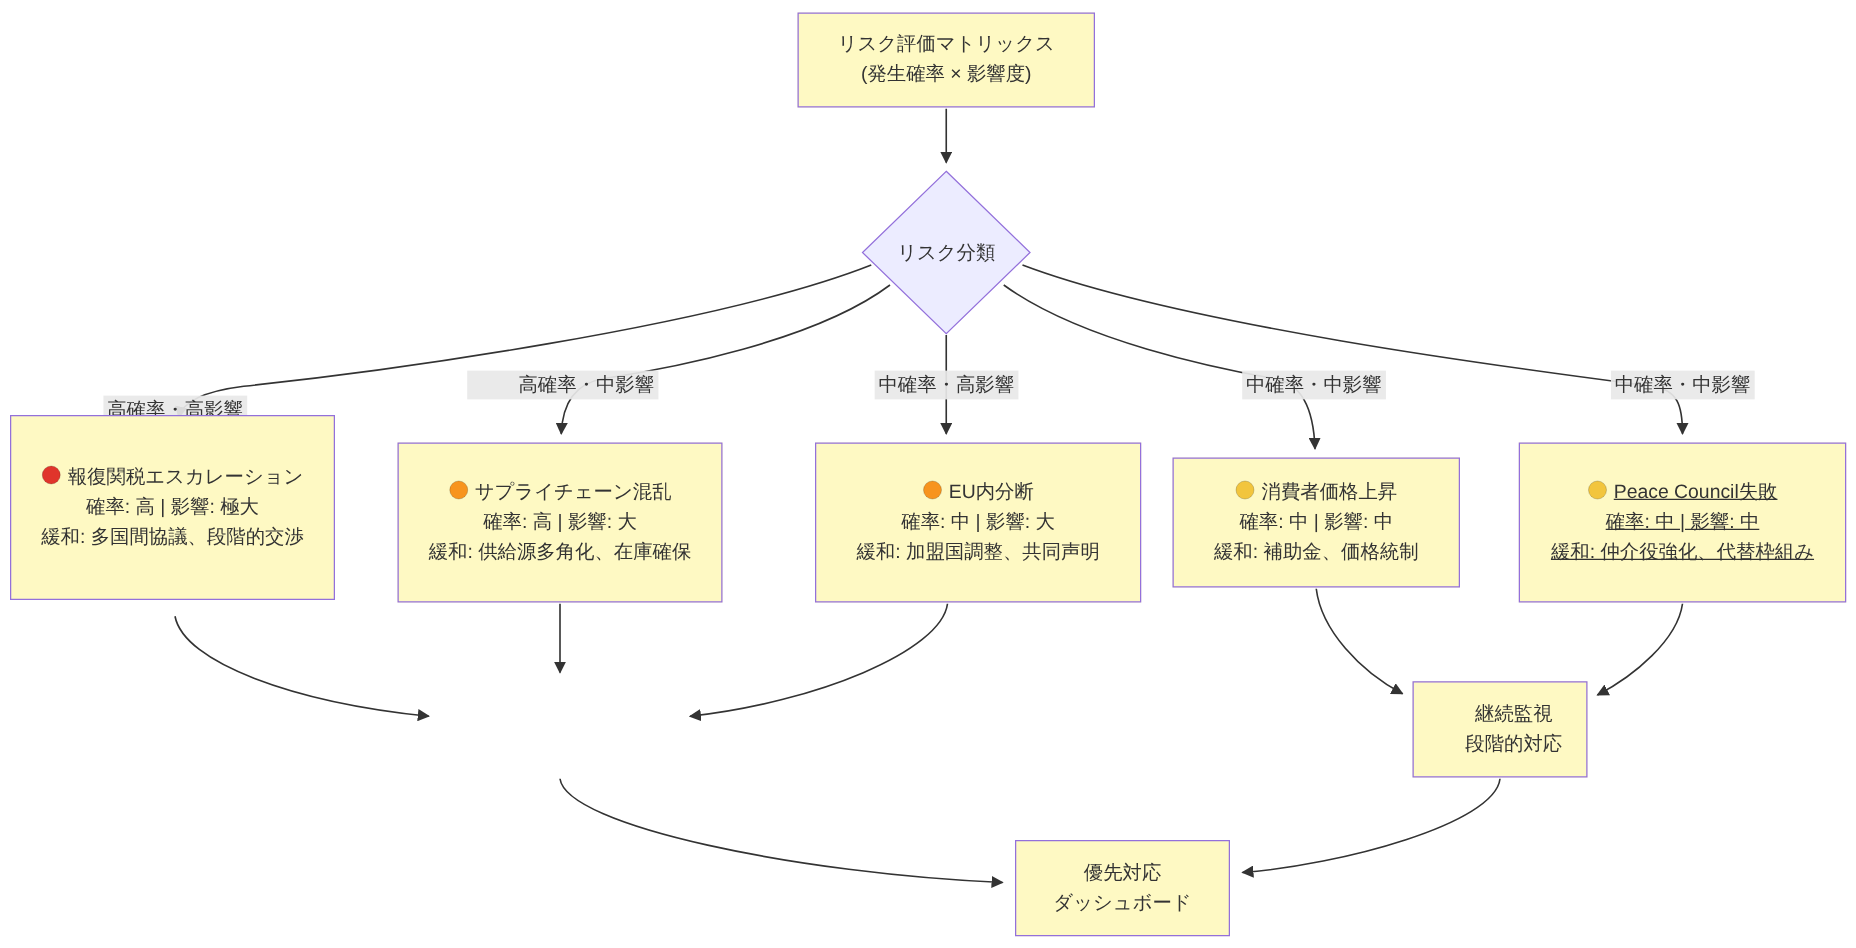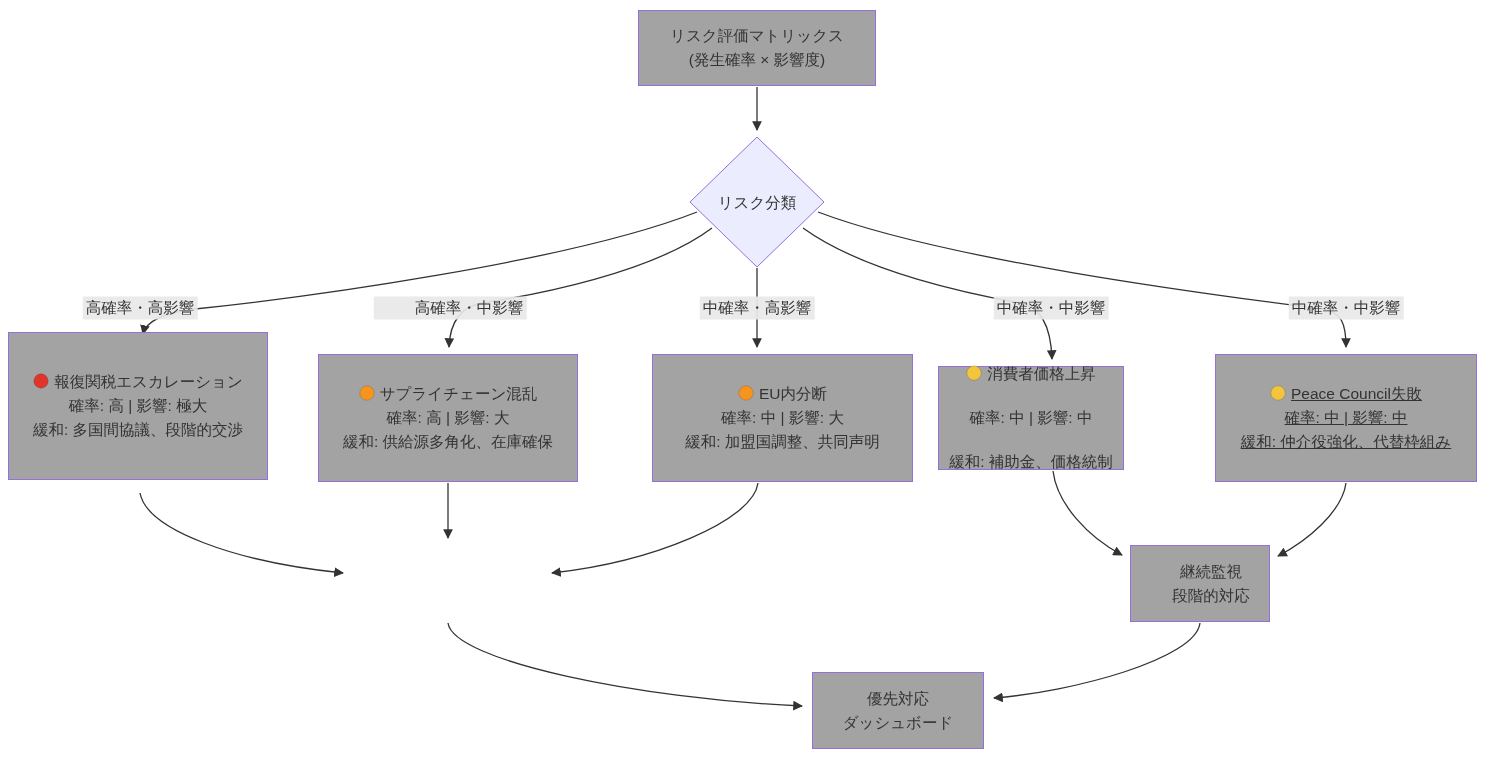--- a/index.html
+++ b/index.html
@@ -8,21 +8,21 @@
     width:1485px;height:758px;
     font-family:"Liberation Sans","DejaVu Sans",sans-serif;
     color:#333333;
     overflow:hidden;
     background:#ffffff;
   }
   #edge-layer{position:absolute;left:0;top:0;width:1485px;height:758px;}
   .node{
     position:absolute;
     box-sizing:border-box;
-    background:#a3a3a3;
+    background:#fef9c3;
     border:1px solid #9370DB;
     display:flex;flex-direction:column;
     align-items:center;justify-content:center;
     text-align:center;
     font-size:15.5px;line-height:24px;
     padding:4px 10px;
   }
   .diamond-label{
     position:absolute;
     transform:translate(-50%,-50%);
@@ -75,21 +75,21 @@
     <polygon points="757,137 824,202 757,267 690,202" fill="#ECECFF" stroke="#9370DB" stroke-width="1"></polygon>
   </svg>
 
   <div class="node" style="left:638px;top:10px;width:238px;height:76px;">
     <span>リスク評価マトリックス</span>
     <span>(発生確率 × 影響度)</span>
   </div>
 
   <div class="diamond-label" style="left:757px;top:203px;">リスク分類</div>
 
-  <div class="edge-label" style="left:140px;top:308px;">高確率・高影響</div>
+  <div class="edge-label" style="left:140px;top:328px;">高確率・高影響</div>
   <div class="edge-label" style="left:450px;top:308px;padding-left:41px;">高確率・中影響</div>
   <div class="edge-label" style="left:757px;top:308px;">中確率・高影響</div>
   <div class="edge-label" style="left:1051px;top:308px;">中確率・中影響</div>
   <div class="edge-label" style="left:1346px;top:308px;">中確率・中影響</div>
 
   <div class="node" style="left:8px;top:332px;width:260px;height:148px;">
     <span class="title-line">
       <svg class="dot" viewBox="0 0 20 20">
         <circle cx="10" cy="10" r="9" stroke="rgba(0,0,0,0.18)" stroke-width="1" fill="#e0352b"></circle>
       </svg><span>報復関税エスカレーション</span>
@@ -111,21 +111,21 @@
   <div class="node" style="left:652px;top:354px;width:261px;height:128px;">
     <span class="title-line">
       <svg class="dot" viewBox="0 0 20 20">
         <circle cx="10" cy="10" r="9" stroke="rgba(0,0,0,0.18)" stroke-width="1" fill="#f7941e"></circle>
       </svg><span>EU内分断</span>
     </span>
     <span>確率: 中 | 影響: 大</span>
     <span>緩和: 加盟国調整、共同声明</span>
   </div>
 
-  <div class="node" style="left:938px;top:366px;width:186px;height:104px;gap:20px;">
+  <div class="node" style="left:938px;top:366px;width:230px;height:104px;">
     <span class="title-line">
       <svg class="dot" viewBox="0 0 20 20">
         <circle cx="10" cy="10" r="9" stroke="rgba(0,0,0,0.18)" stroke-width="1" fill="#f2c53d"></circle>
       </svg><span>消費者価格上昇</span>
     </span>
     <span>確率: 中 | 影響: 中</span>
     <span>緩和: 補助金、価格統制</span>
   </div>
 
   <div class="node" style="left:1215px;top:354px;width:262px;height:128px;text-decoration:underline;">

